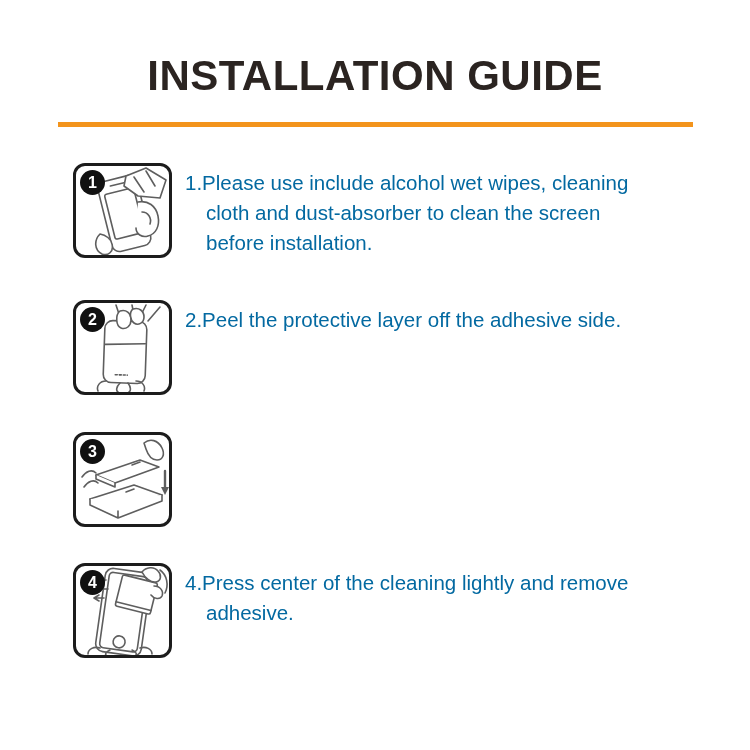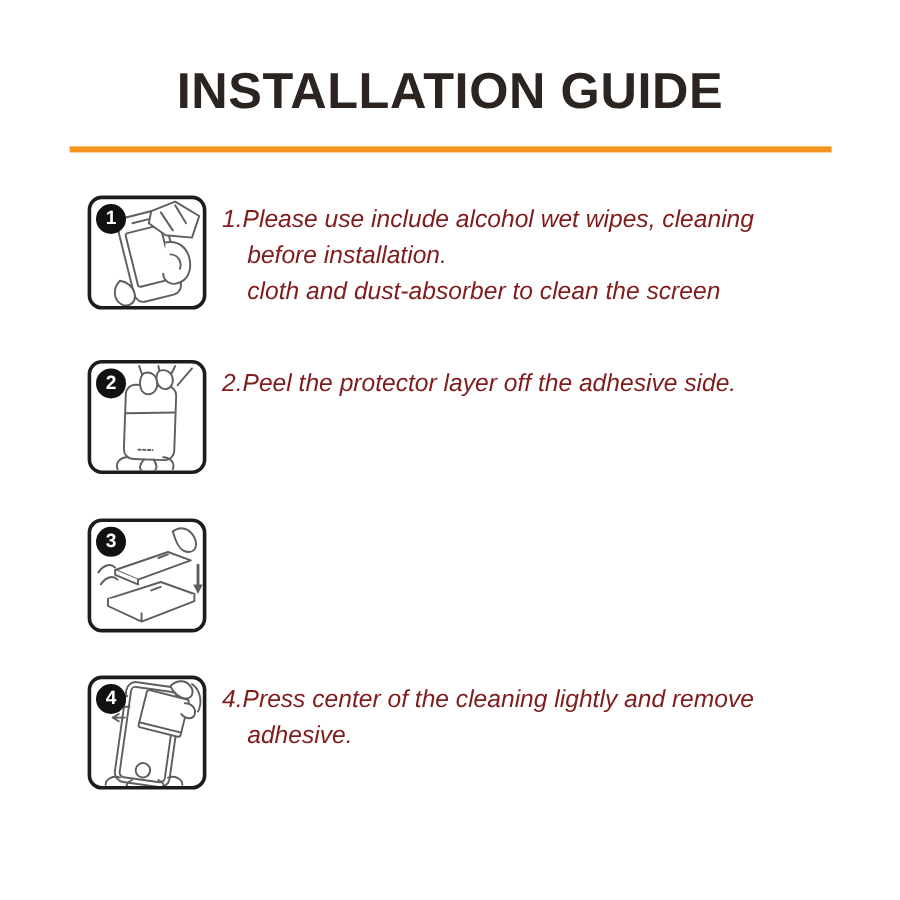--- a/index.html
+++ b/index.html
@@ -27,21 +27,21 @@
   }
   .badge {
     position:absolute; left:4px; top:4px; width:25px; height:25px;
     background:#111111; border-radius:50%;
     color:#ffffff; font-size:16px; font-weight:bold;
     text-align:center; line-height:25px;
   }
   .icon-art { position:absolute; left:0; top:0; width:93px; height:89px; }
   .step-text {
     position:absolute; left:112px; top:5px; width:515px;
-    font-size:20.5px; line-height:30px; color:#7f1d1d;font-style:italic;
+    font-size:20.5px; line-height:30px; color:#0369a1;
   }
   .first-line { white-space:pre-wrap; }
   .step-number { white-space:pre-wrap; }
   .step-line { white-space:pre-wrap; padding-left:21px; }
   svg * { vector-effect:non-scaling-stroke; }
 </style>
 </head>
 <body>
 
 <div id="canvas">
@@ -61,43 +61,43 @@
         <path d="M66,46 C72,46 76,52 74,58"></path>
         <path d="M24,68 C18,74 18,84 26,88 C32,90 38,86 36,78 C35,73 30,69 24,68 Z" fill="#ffffff"></path>
         <path d="M50,10 L70,2 L90,14 L84,32 L62,30 L48,20 Z" fill="#ffffff"></path>
         <path d="M58,11 L68,26"></path>
         <path d="M70,5 L79,20"></path>
       </svg>
       <div class="badge">1</div>
     </div>
     <div class="step-text">
       <div class="first-line"><span class="step-number">1.</span><span>Please use include alcohol wet wipes, cleaning</span></div>
+      <div class="step-line">cloth and dust-absorber to clean the screen</div>
       <div class="step-line">before installation.</div>
-      <div class="step-line">cloth and dust-absorber to clean the screen</div>
     </div>
   </div>
 
   <div class="row row-2">
     <div class="icon-box">
       <svg class="icon-art" viewBox="0 0 93 89" fill="none" stroke="#5e5e5e" stroke-width="1.6" stroke-linecap="round" stroke-linejoin="round">
         <path d="M40,2 L44,14 M56,2 L58,12 M70,2 L64,14 M84,4 L72,18"></path>
         <g transform="rotate(2 48 50)">
           <rect x="28" y="18" width="42" height="62" rx="8" fill="#ffffff"></rect>
           <line x1="29" y1="42" x2="69" y2="40"></line>
           <line x1="40" y1="72" x2="52" y2="72" stroke-dasharray="2 2"></line>
         </g>
         <path d="M44,8 C50,6 55,10 55,17 C55,23 50,27 45,25 C40,23 39,12 44,8 Z" fill="#ffffff"></path>
         <path d="M57,6 C63,4 68,8 68,14 C68,20 62,23 58,20 C54,17 53,9 57,6 Z" fill="#ffffff"></path>
         <path d="M30,78 C24,78 20,83 22,88 M44,80 C40,84 40,88 42,89" fill="none"></path>
         <path d="M60,78 C66,78 70,83 68,88 M52,80 C55,84 55,88 53,89" fill="none"></path>
       </svg>
       <div class="badge">2</div>
     </div>
     <div class="step-text">
-      <div class="first-line"><span class="step-number">2.</span><span>Peel the protector layer off the adhesive side.</span></div>
+      <div class="first-line"><span class="step-number">2.</span><span>Peel the protective layer off the adhesive side.</span></div>
     </div>
   </div>
 
   <div class="row row-3">
     <div class="icon-box">
       <svg class="icon-art" viewBox="0 0 93 89" fill="none" stroke="#5e5e5e" stroke-width="1.6" stroke-linecap="round" stroke-linejoin="round">
         <path d="M6,42 C10,36 16,34 20,38 M8,52 C12,46 18,44 22,48"></path>
         <path d="M68,8 C74,3 82,5 86,13 C89,19 87,25 81,25 C76,25 72,20 70,14 Z" fill="#ffffff"></path>
         <path d="M14,64 L58,50 L86,60 L42,76 Z" fill="#ffffff"></path>
         <path d="M14,64 L14,70 L42,83 L86,66 L86,60 M42,76 L42,83" fill="#ffffff"></path>

